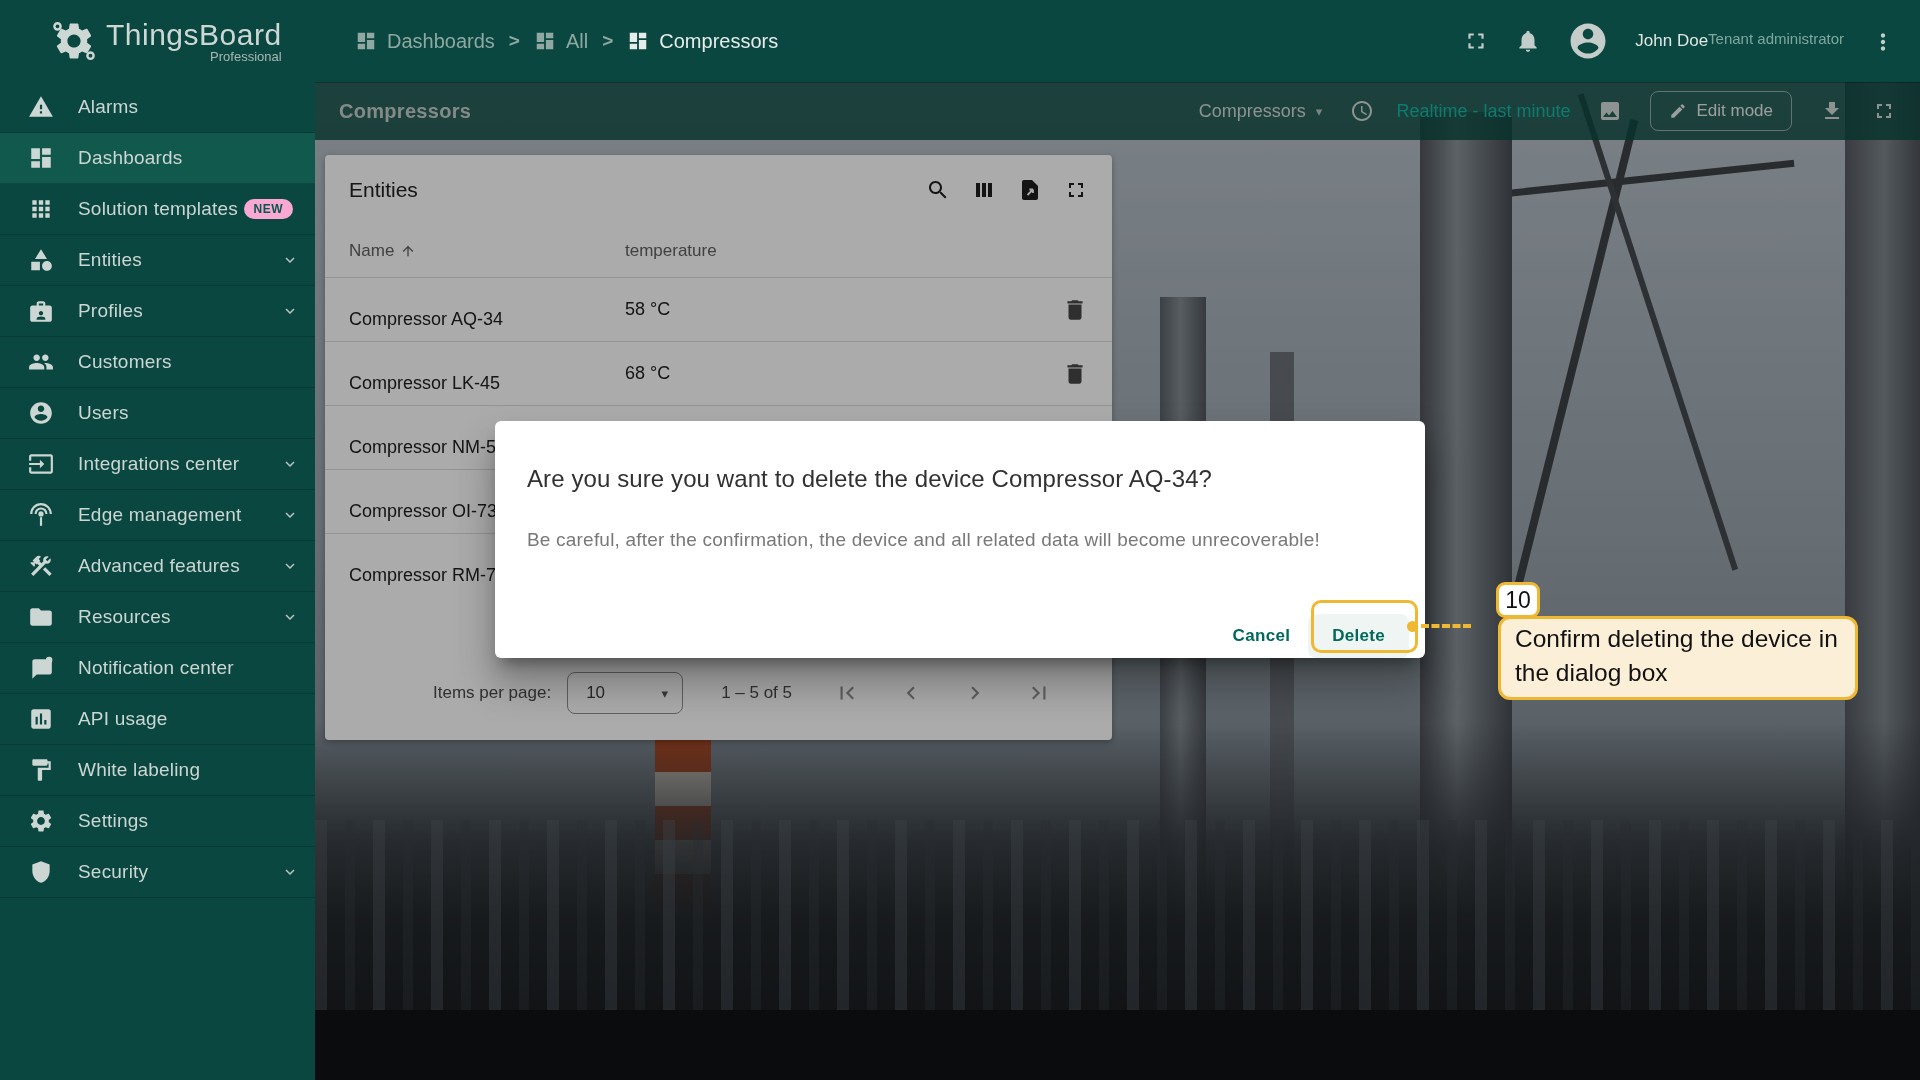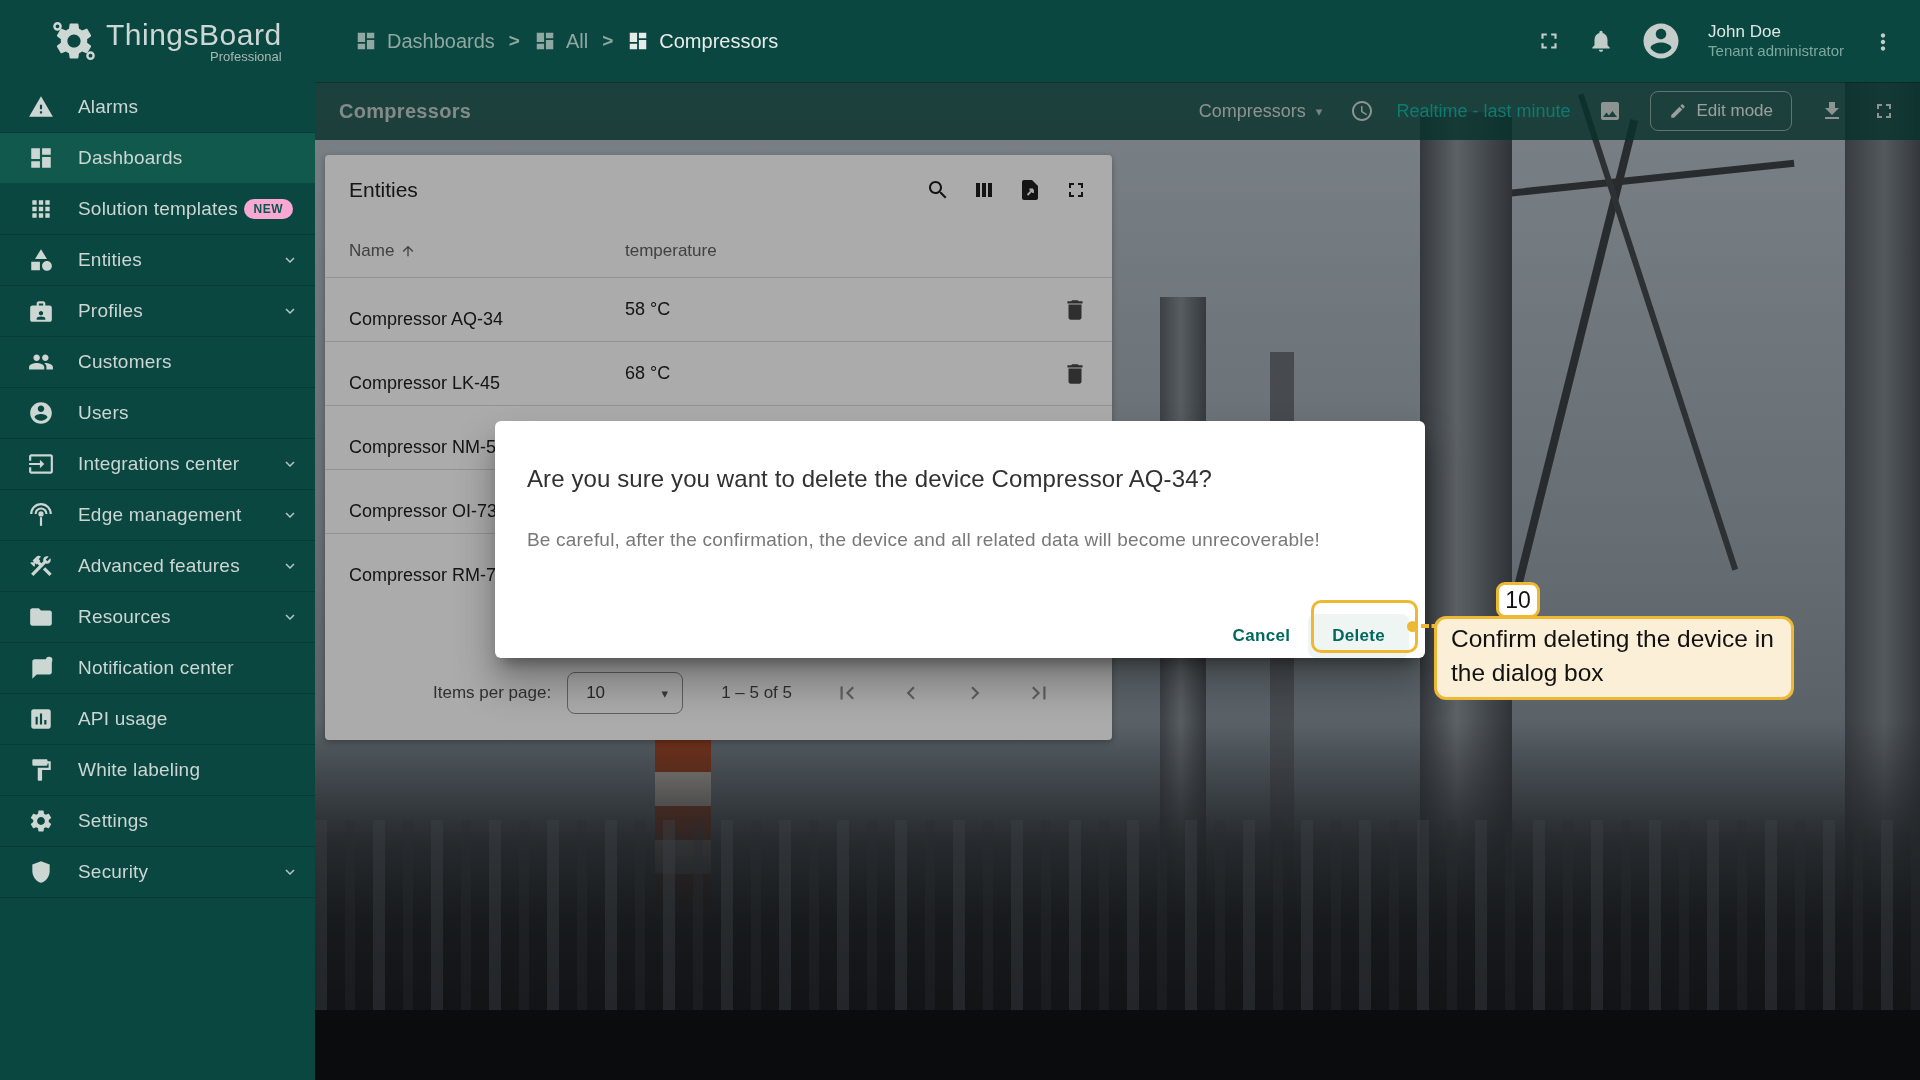--- a/index.html
+++ b/index.html
@@ -53,21 +53,21 @@
   .breadcrumb { display:flex; align-items:center; gap:14px; }
   .bc-item { display:flex; align-items:center; gap:10px; color:#8fa8a2; font-size:20px; cursor:pointer; }
   .bc-item.active { color:#e6ecea; }
   .bc-item svg { width:22px; height:22px; }
   .bc-sep { color:#8fa8a2; font-size:19px; font-weight:700; }
   .topbar-right { margin-left:auto; display:flex; align-items:center; gap:26px; }
   .tb-iconbtn { color:#c2cdc9; width:26px; height:26px; cursor:pointer; }
   .tb-iconbtn svg { width:26px; height:26px; }
   .avatar { width:42px; height:42px; color:#c5cdcb; cursor:pointer; }
   .avatar svg { width:42px; height:42px; }
-  .user-block { display:flex; flex-direction:column; line-height:1.25; cursor:pointer; }
+  .user-block { display:flex; flex-direction:row; line-height:1.25; cursor:pointer; }
   .user-name { font-size:17px; color:#dfe7e4; }
   .user-role { font-size:15px; color:#7ea79e; }
 
   
   .toolbar { position:absolute; left:315px; top:82px; right:0; height:58px; z-index:5;
     background:rgba(11,74,65,.82); display:flex; align-items:center; padding:0 24px; }
   .db-title { font-size:20px; font-weight:700; color:#c4cfcc; letter-spacing:.3px; }
   .toolbar-right { margin-left:auto; display:flex; align-items:center; gap:28px; }
   .state-select { display:flex; align-items:center; gap:10px; color:#d3dbd8; font-size:18px; font-weight:500; cursor:pointer; }
   .caret { font-size:13px; color:#b9c5c2; }
@@ -122,21 +122,21 @@
   .dlg-btn.delete { background:#eef5f2; padding:12px 24px; }
 
   
   .anno { position:absolute; z-index:40; }
   .anno-highlight { left:1311px; top:600px; width:107px; height:53px; border:3px solid var(--gold);
     border-radius:10px; background:transparent; }
   .anno-dot { left:1407px; top:621px; width:11px; height:11px; border-radius:50%; background:var(--gold); }
   .anno-dash { left:1421px; top:624px; width:50px; height:0; border-top:4px dashed var(--gold); }
   .anno-badge { left:1496px; top:582px; width:44px; height:36px; background:#fff; border:3px solid var(--gold);
     border-radius:9px; display:flex; align-items:center; justify-content:center; font-size:23px; color:#111; }
-  .anno-callout { left:1434px; top:616px; width:360px; background:var(--callout-bg); border:3px solid var(--gold);
+  .anno-callout { left:1498px; top:616px; width:360px; background:var(--callout-bg); border:3px solid var(--gold);
     border-radius:12px; padding:3px 14px 7px 14px; font-size:24.5px; line-height:34px; color:#121212; }
 </style>
 </head>
 <body>
 
 <div id="app">
 
   <div class="scene">
     <div class="bg-tower-far-right"></div>
     <div class="bg-crane-arm"></div>

